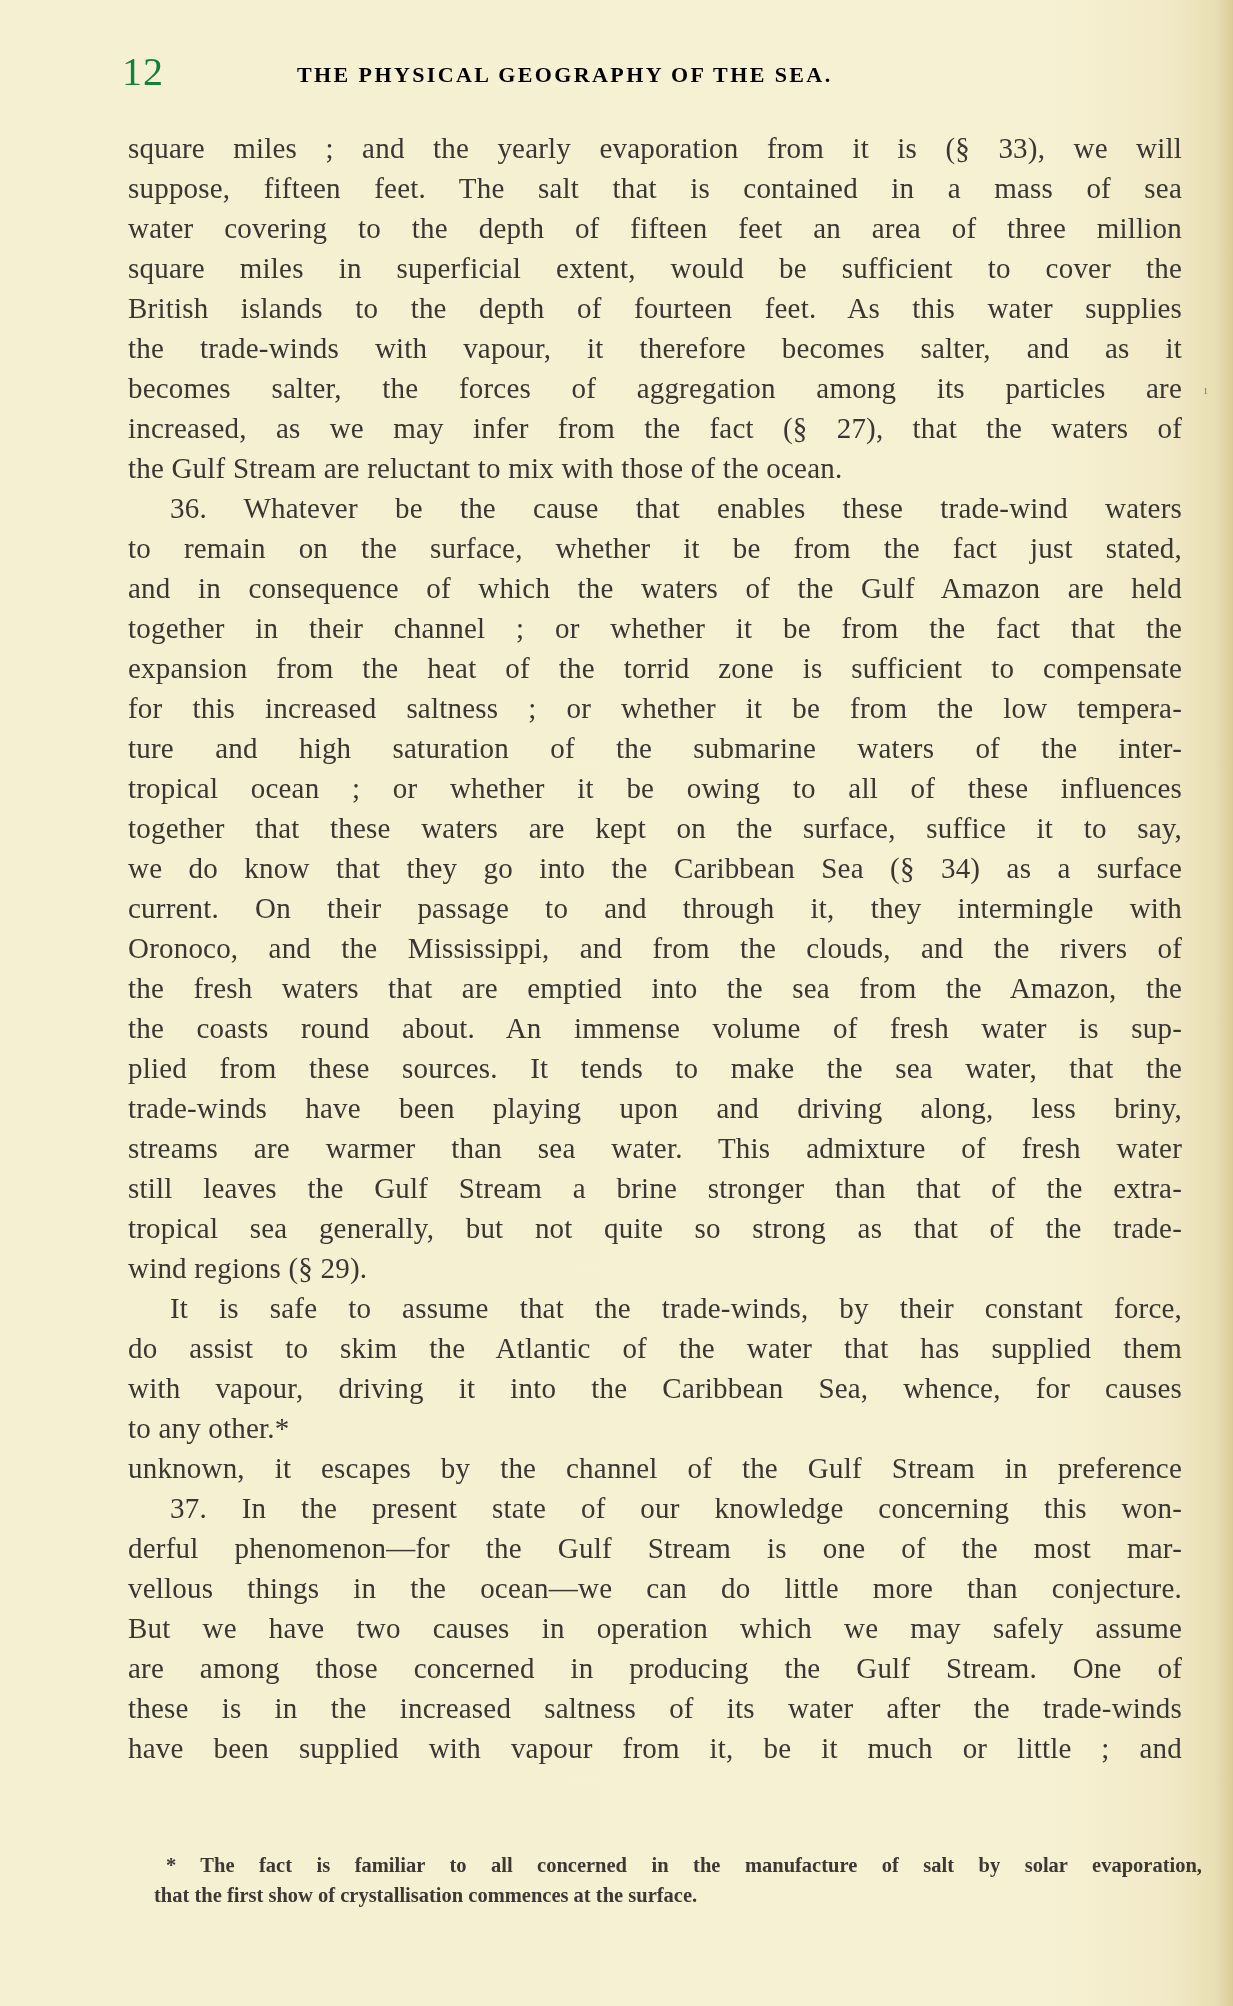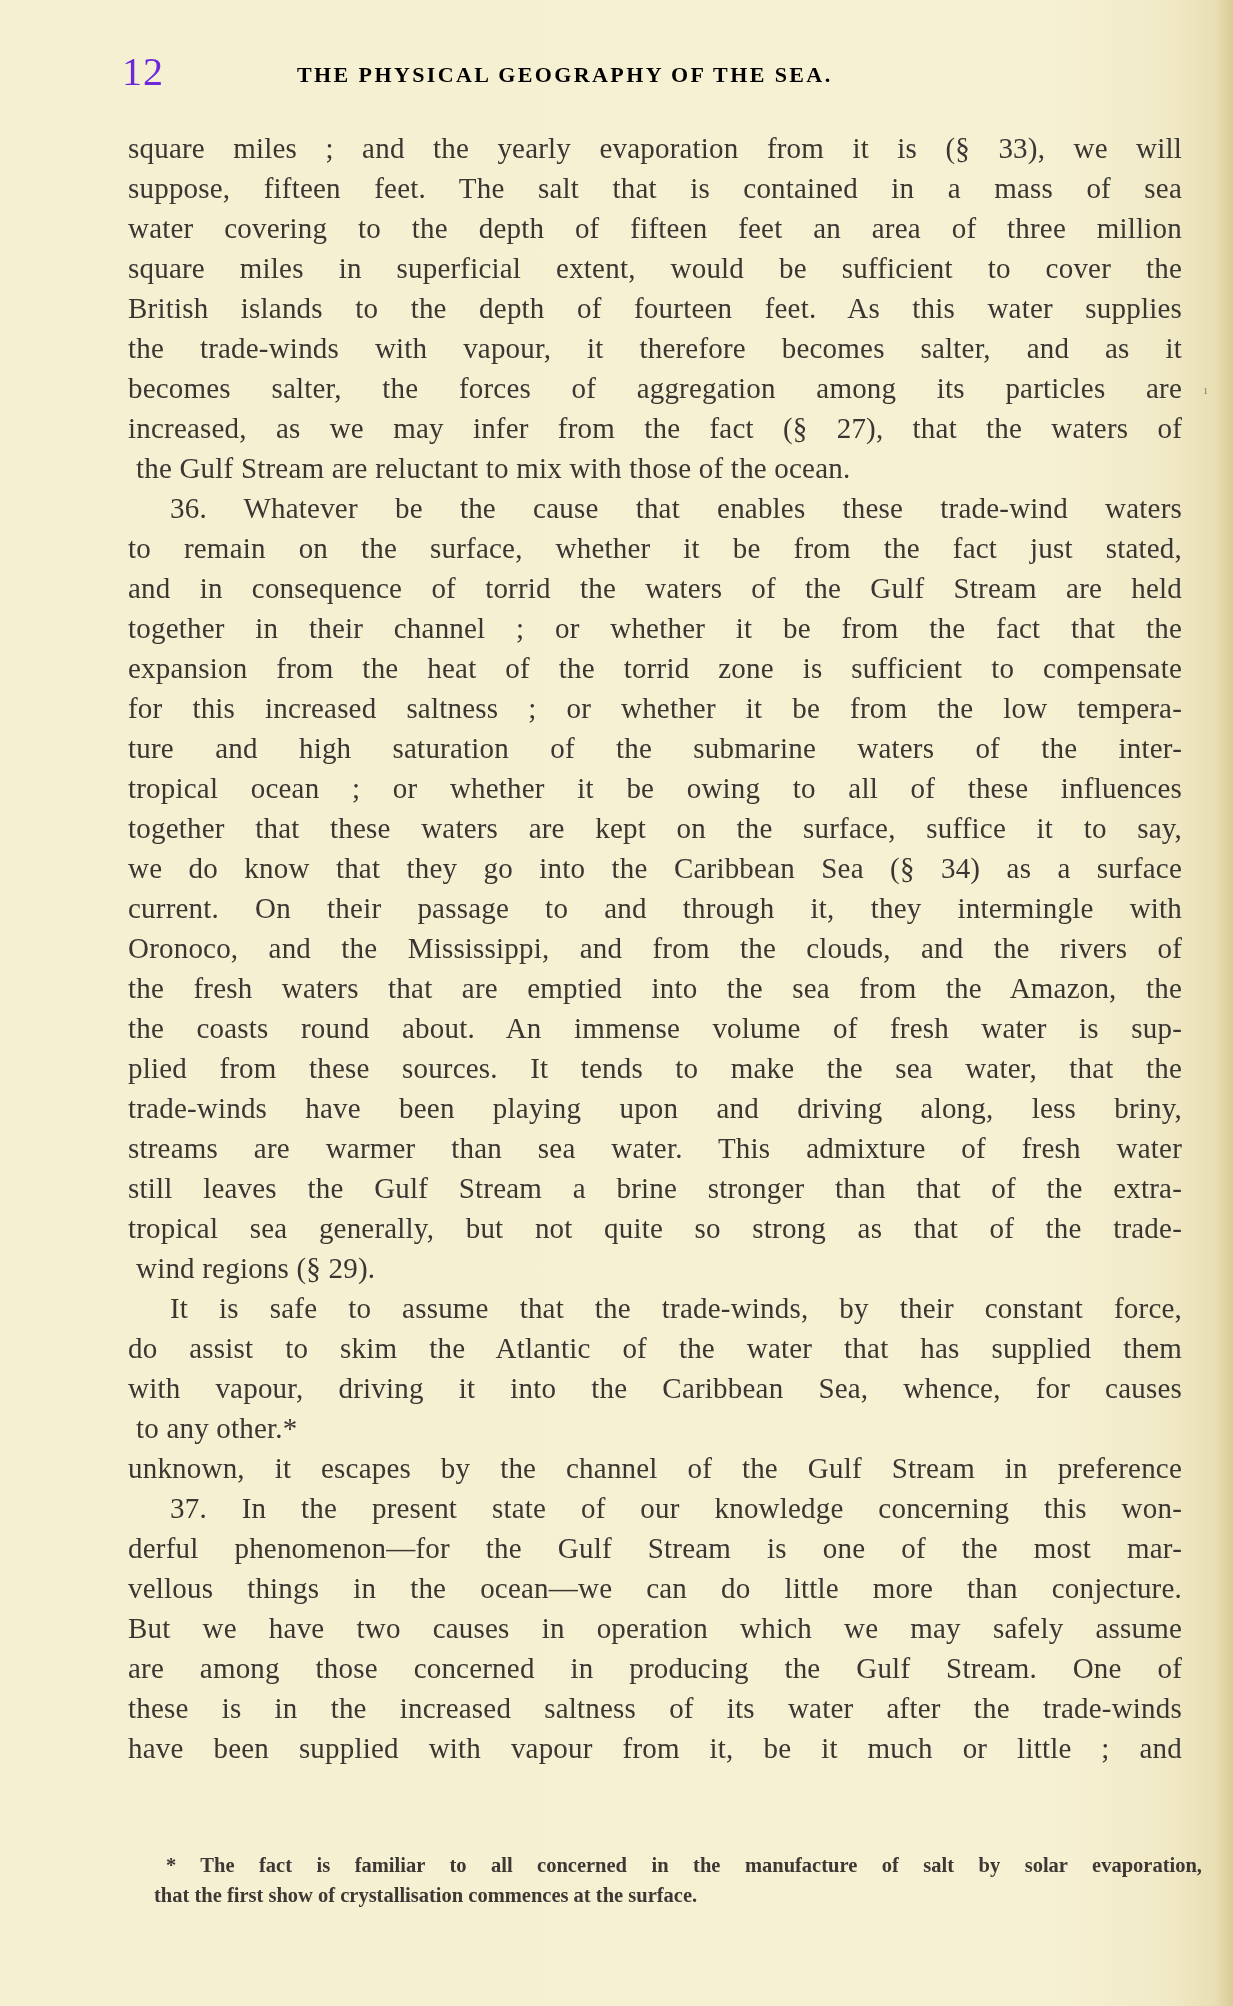--- a/index.html
+++ b/index.html
@@ -8,38 +8,38 @@
     background: linear-gradient(to right, #f6f0d2 0%, #f7f1d4 85%, #f1e9c6 95%, #e9dfb4 98.5%, #d9cc98 100%);
     position:relative;
     font-family: "Liberation Serif", "DejaVu Serif", serif;
     color:#3a3530;
   }
   .header {
     position:absolute; left:122px; top:48px; width:1060px; height:50px;
   }
   .page-num {
     position:absolute; left:0; top:0;
-    font-size:40px; color:#6d28d9; letter-spacing:1px;
+    font-size:40px; color:#15803d; letter-spacing:1px;
   }
   .running-title {
     position:absolute; left:175px; top:14px;
     font-size:22px; font-weight:bold; letter-spacing:2.4px; color:#000000;
   }
   .body-text {
     position:absolute; left:128px; top:128px; width:1054px;
   }
   .line {
     height:40px; line-height:40px;
     font-size:29px; white-space:nowrap;
     text-align:justify; text-align-last:justify;
     color:#3a3632;
     letter-spacing:0.2px;
   }
   .line.indent { padding-left:42px; }
-  .line.last { text-align-last:left;margin-left:8px; }
+  .line.last { text-align-last:left; }
   .footnotes {
     position:absolute; left:138px; top:1850px; width:1048px;margin-left:16px;
   }
   .fn-line {
     height:30px; line-height:30px;
     font-size:20.5px; font-weight:bold; color:#3d3834; white-space:nowrap;
     text-align:justify; text-align-last:justify;
   }
   .fn-line.indent { padding-left:12px; }
   .fn-line.last { text-align-last:left; }
@@ -60,21 +60,21 @@
     <div class="line">suppose, fifteen feet.  The salt that is contained in a mass of sea</div>
     <div class="line">water covering to the depth of fifteen feet an area of three million</div>
     <div class="line">square miles in superficial extent, would be sufficient to cover the</div>
     <div class="line">British islands to the depth of fourteen feet.  As this water supplies</div>
     <div class="line">the trade-winds with vapour, it therefore becomes salter, and as it</div>
     <div class="line">becomes salter, the forces of aggregation among its particles are</div>
     <div class="line">increased, as we may infer from the fact (§ 27), that the waters of</div>
     <div class="line last">the Gulf Stream are reluctant to mix with those of the ocean.</div>
     <div class="line indent">36. Whatever be the cause that enables these trade-wind waters</div>
     <div class="line">to remain on the surface, whether it be from the fact just stated,</div>
-    <div class="line">and in consequence of torrid the waters of the Gulf Stream are held</div>
+    <div class="line">and in consequence of which the waters of the Gulf Amazon are held</div>
     <div class="line">together in their channel ; or whether it be from the fact that the</div>
     <div class="line">expansion from the heat of the torrid zone is sufficient to compensate</div>
     <div class="line">for this increased saltness ; or whether it be from the low tempera-</div>
     <div class="line">ture and high saturation of the submarine waters of the inter-</div>
     <div class="line">tropical ocean ; or whether it be owing to all of these influences</div>
     <div class="line">together that these waters are kept on the surface, suffice it to say,</div>
     <div class="line">we do know that they go into the Caribbean Sea (§ 34) as a surface</div>
     <div class="line">current.  On their passage to and through it, they intermingle with</div>
     <div class="line">Oronoco, and the Mississippi, and from the clouds, and the rivers of</div>
     <div class="line">the fresh waters that are emptied into the sea from the Amazon, the</div>

